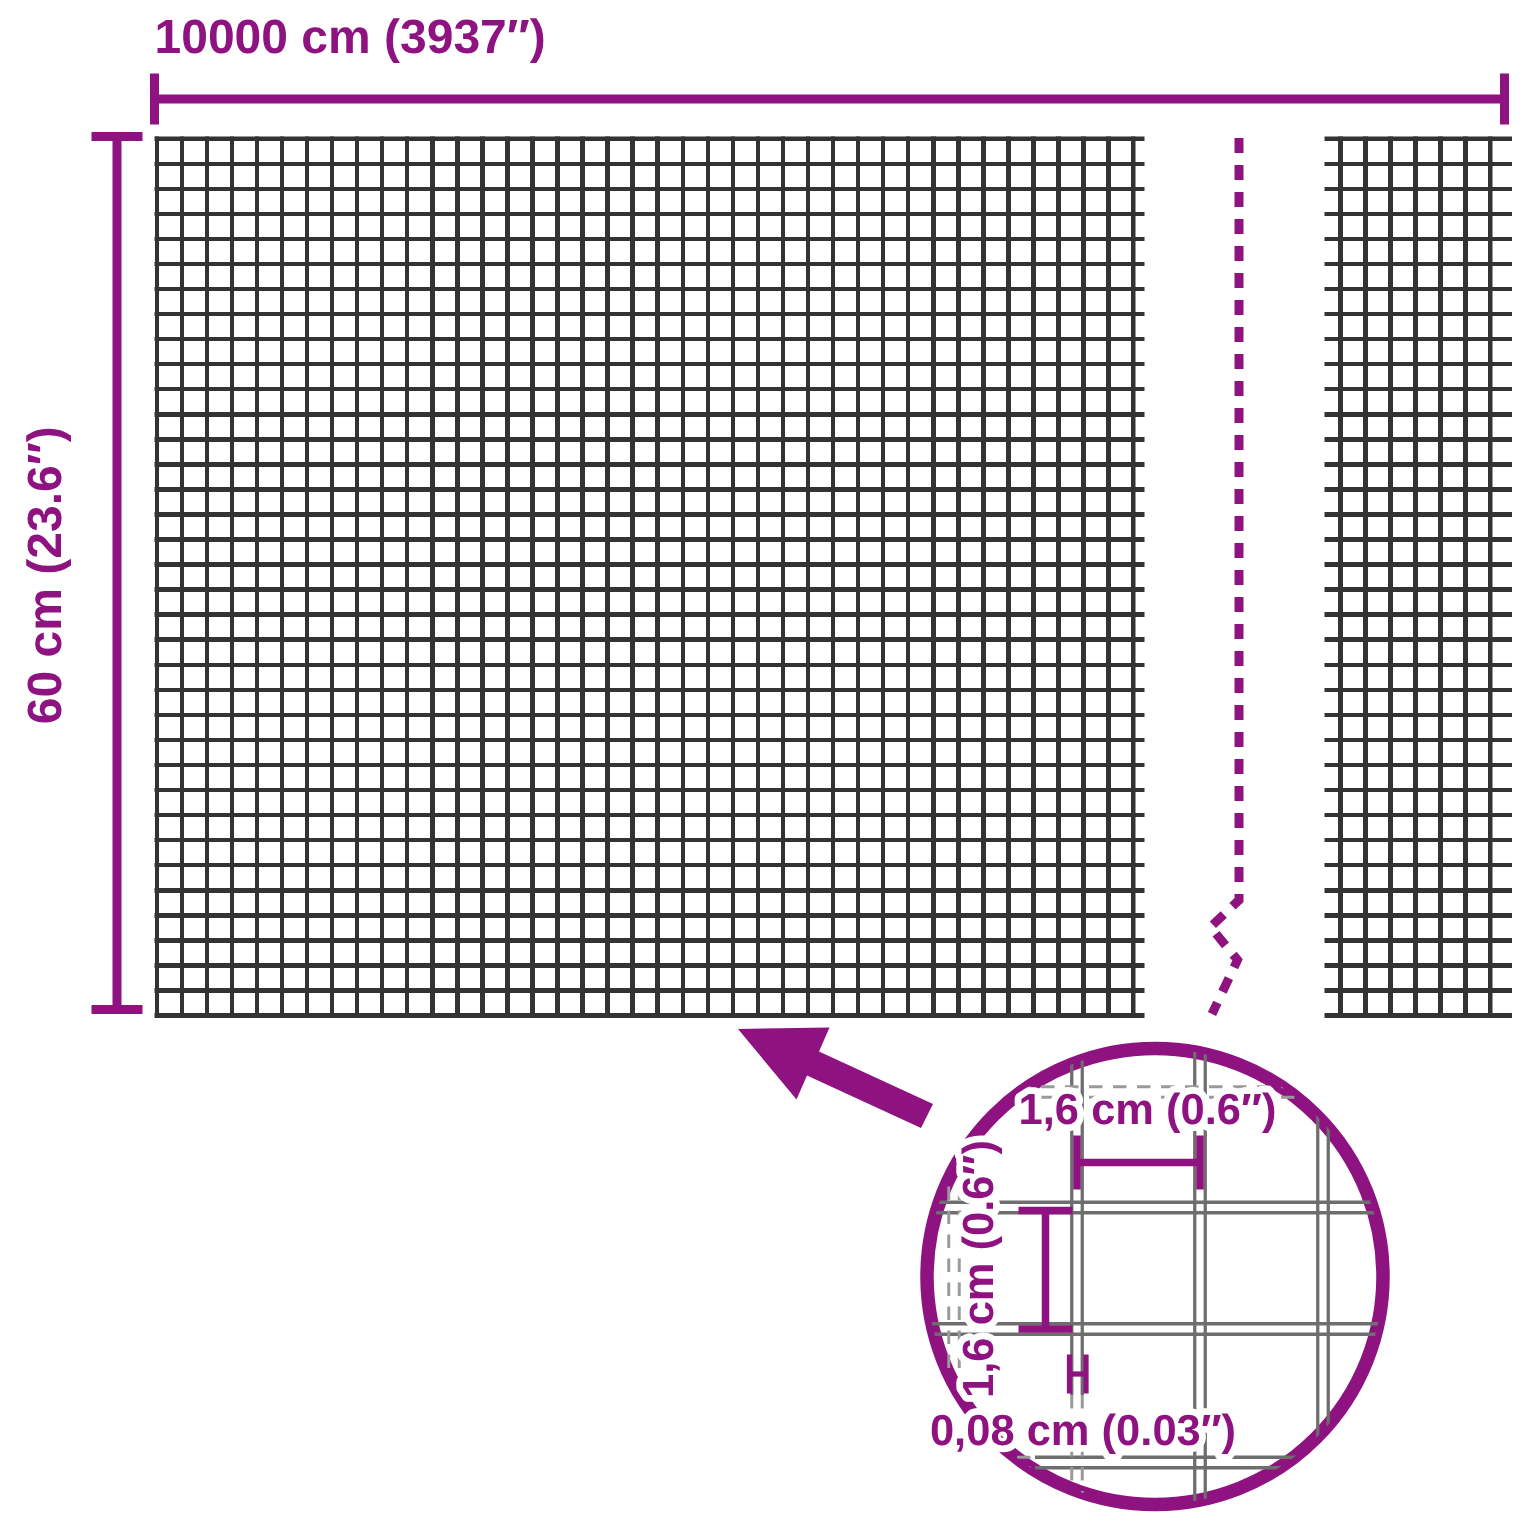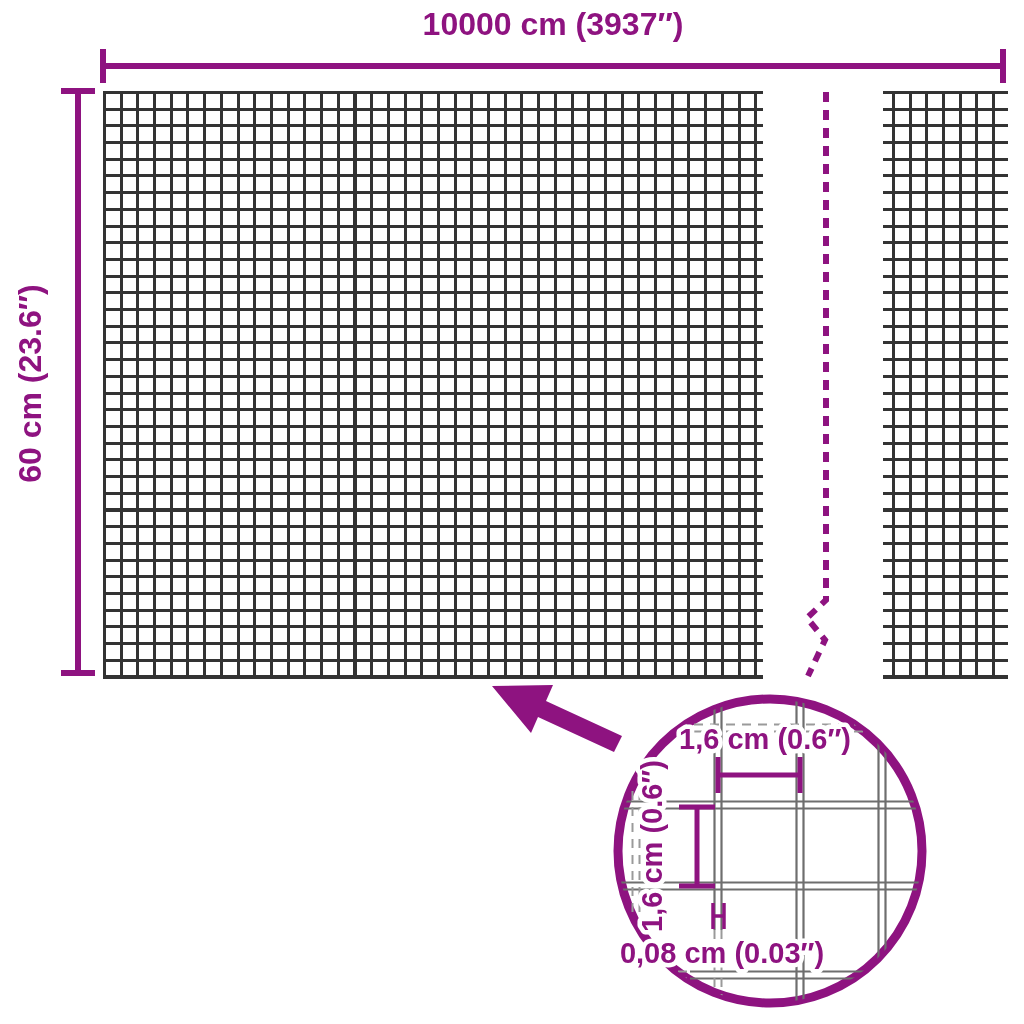--- a/index.html
+++ b/index.html
@@ -1,19 +1,19 @@
 <!DOCTYPE html>
 <html style="--accent: #8E1380; --mesh: #333333; --wire: #6E6E6E; --wire_dash: #9A9A9A;"><head>
 <meta charset="utf-8">
 <style>
   html,body{margin:0;padding:0;background:#fff;}
   .stage{position:relative;width:1024px;height:1024px;background:#fff;overflow:hidden;
          font-family:"Liberation Sans",sans-serif;}
   
-  .top-label{position:absolute;left:103px;top:6px;width:900px;text-align:center;
+  .top-label{position:absolute;left:103px;top:6px;width:900px;
              font-weight:700;font-size:32px;color:var(--accent,#8E1380);}
   .side-label{position:absolute;left:-270px;top:365px;width:600px;text-align:center;
               font-weight:700;font-size:32px;color:var(--accent,#8E1380);
               transform:rotate(-90deg);}
   
   .hline{position:absolute;left:103px;top:63px;width:900px;height:6px;background:var(--accent,#8E1380);}
   .vline{position:absolute;left:75px;top:91px;width:6px;height:582px;background:var(--accent,#8E1380);}
   .cap{position:absolute;background:var(--accent,#8E1380);}
   .cap-v{width:6px;height:34px;top:49px;}
   .cap-h{width:34px;height:6px;left:61px;}

